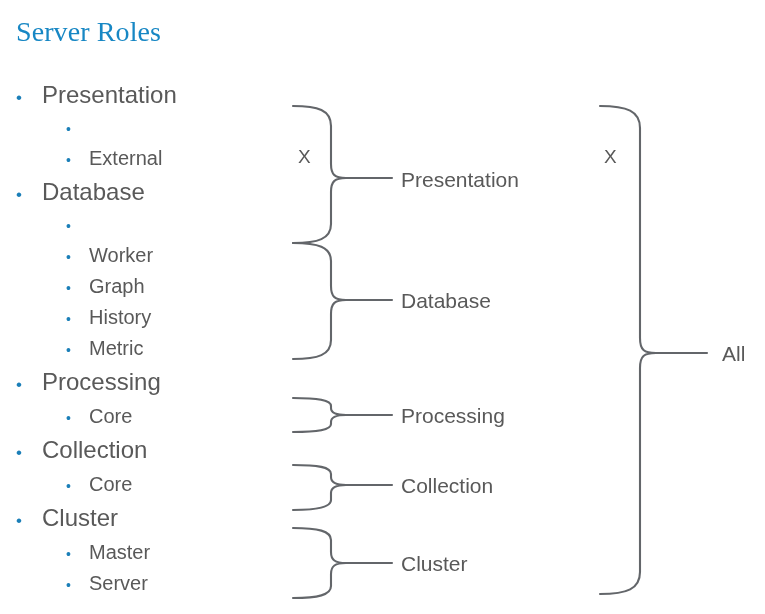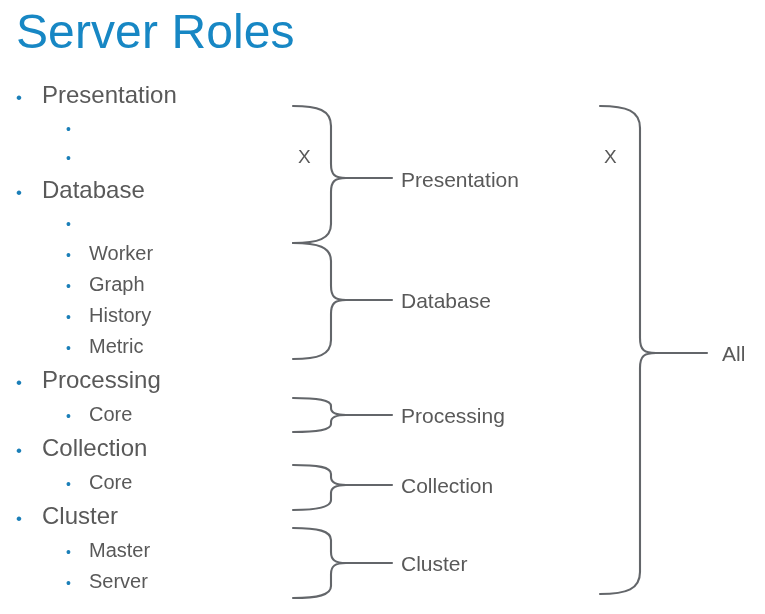--- a/index.html
+++ b/index.html
@@ -14,26 +14,27 @@
     overflow: hidden;
     font-family: "Liberation Sans", sans-serif;
     -webkit-font-smoothing: antialiased;
   }
 
   
   #slide-title {
     position: absolute;
     left: 16px;
     top: 9px;
-    font-size: 48px;
+    font-size: 28px;
     line-height: 46px;
     color: #1787c4;
     font-weight: 400;
     letter-spacing: 0.1px;
     white-space: nowrap;
+    font-family: Liberation Serif, serif;
   }
 
   
   #outline {
     position: absolute;
     left: 0;
     top: 78px;
     width: 285px;
   }
   .olevel1, .olevel2 {
@@ -119,20 +120,21 @@
 <div id="outline">
     <div class="olevel1">
       <span class="obullet">•</span>
       <span class="olabel">Presentation</span>
     </div>
     <div class="olevel2">
       <span class="obullet">•</span>
     </div>
     <div class="olevel2">
       <span class="obullet">•</span>
+      <span class="olabel">External</span>
     </div>
     <div class="olevel1">
       <span class="obullet">•</span>
       <span class="olabel">Database</span>
     </div>
     <div class="olevel2">
       <span class="obullet">•</span>
     </div>
     <div class="olevel2">
       <span class="obullet">•</span>

